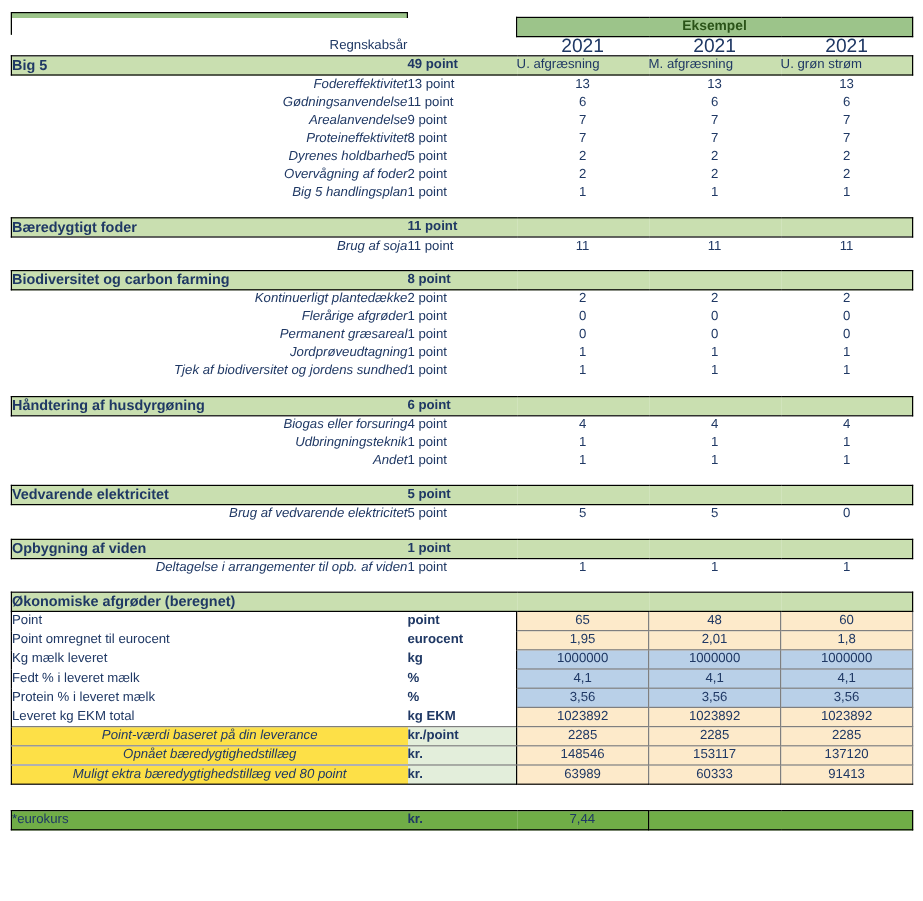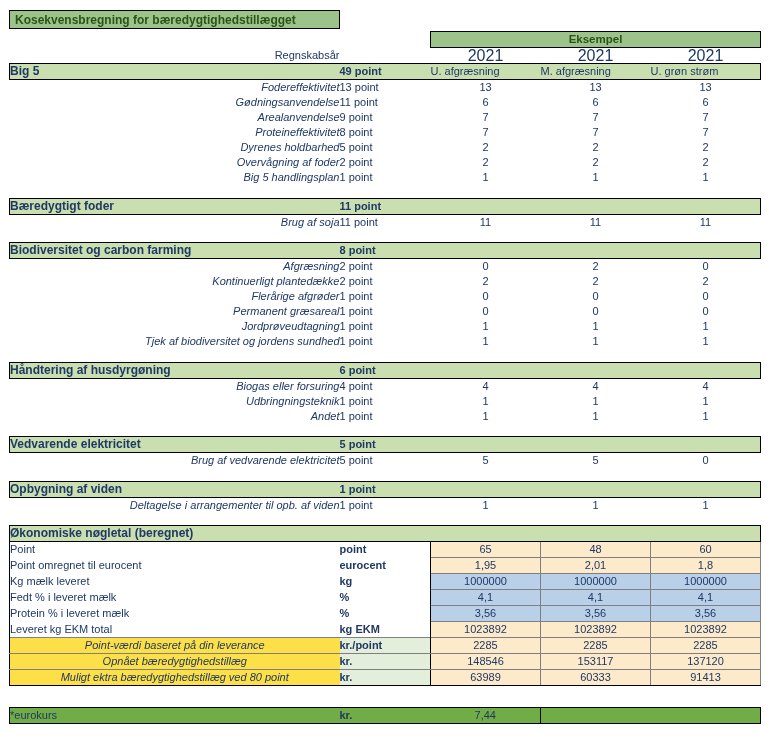--- a/index.html
+++ b/index.html
@@ -26,21 +26,21 @@
     color: #2a5318;
     font-weight: bold;
     font-size: 12px;
     display: flex; align-items: center;
     padding-left: 5px;
   }
 
   
   table.grid {
     position: absolute;
-    left: 9px; top: 31px;
+    left: 9px; top: 14px;
     width: 751px;
     border-collapse: collapse;
     table-layout: fixed;
   }
   table.grid td { padding: 0; height: 15px; vertical-align: middle; line-height: 15px; }
 
   
   .c-label   { width: 330px; }
   .c-unit    { width: 91px;  }
   .c-data    { width: 110px; }
@@ -228,27 +228,20 @@
           <td colspan="5" style="height: 13px;"></td>
         </tr>
         <tr>
           <td class="lbl-sec">Biodiversitet og carbon farming</td>
           <td class="unit-sec">8 point</td>
           <td class="data-sec"></td>
           <td class="data-sec"></td>
           <td class="data-sec last"></td>
         </tr>
         <tr>
-          <td class="lbl-item">Afgræsning</td>
-          <td class="unit-item">2 point</td>
-          <td class="data-item">0</td>
-          <td class="data-item">2</td>
-          <td class="data-item">0</td>
-        </tr>
-        <tr>
           <td class="lbl-item">Kontinuerligt plantedække</td>
           <td class="unit-item">2 point</td>
           <td class="data-item">2</td>
           <td class="data-item">2</td>
           <td class="data-item">2</td>
         </tr>
         <tr>
           <td class="lbl-item">Flerårige afgrøder</td>
           <td class="unit-item">1 point</td>
           <td class="data-item">0</td>
@@ -338,21 +331,21 @@
           <td class="lbl-item">Deltagelse i arrangementer til opb. af viden</td>
           <td class="unit-item">1 point</td>
           <td class="data-item">1</td>
           <td class="data-item">1</td>
           <td class="data-item">1</td>
         </tr>
         <tr class="spacer">
           <td colspan="5" style="height: 13px;"></td>
         </tr>
         <tr>
-          <td class="lbl-sec">Økonomiske nøgletal (beregnet)</td>
+          <td class="lbl-sec">Økonomiske afgrøder (beregnet)</td>
           <td class="unit-sec"></td>
           <td class="data-sec"></td>
           <td class="data-sec"></td>
           <td class="data-sec last"></td>
         </tr>
         <tr>
           <td class="lbl-plain lbl-white">Point</td>
           <td class="unit-bold unit-white">point</td>
           <td class="cell-yellow">65</td>
           <td class="cell-yellow">48</td>

